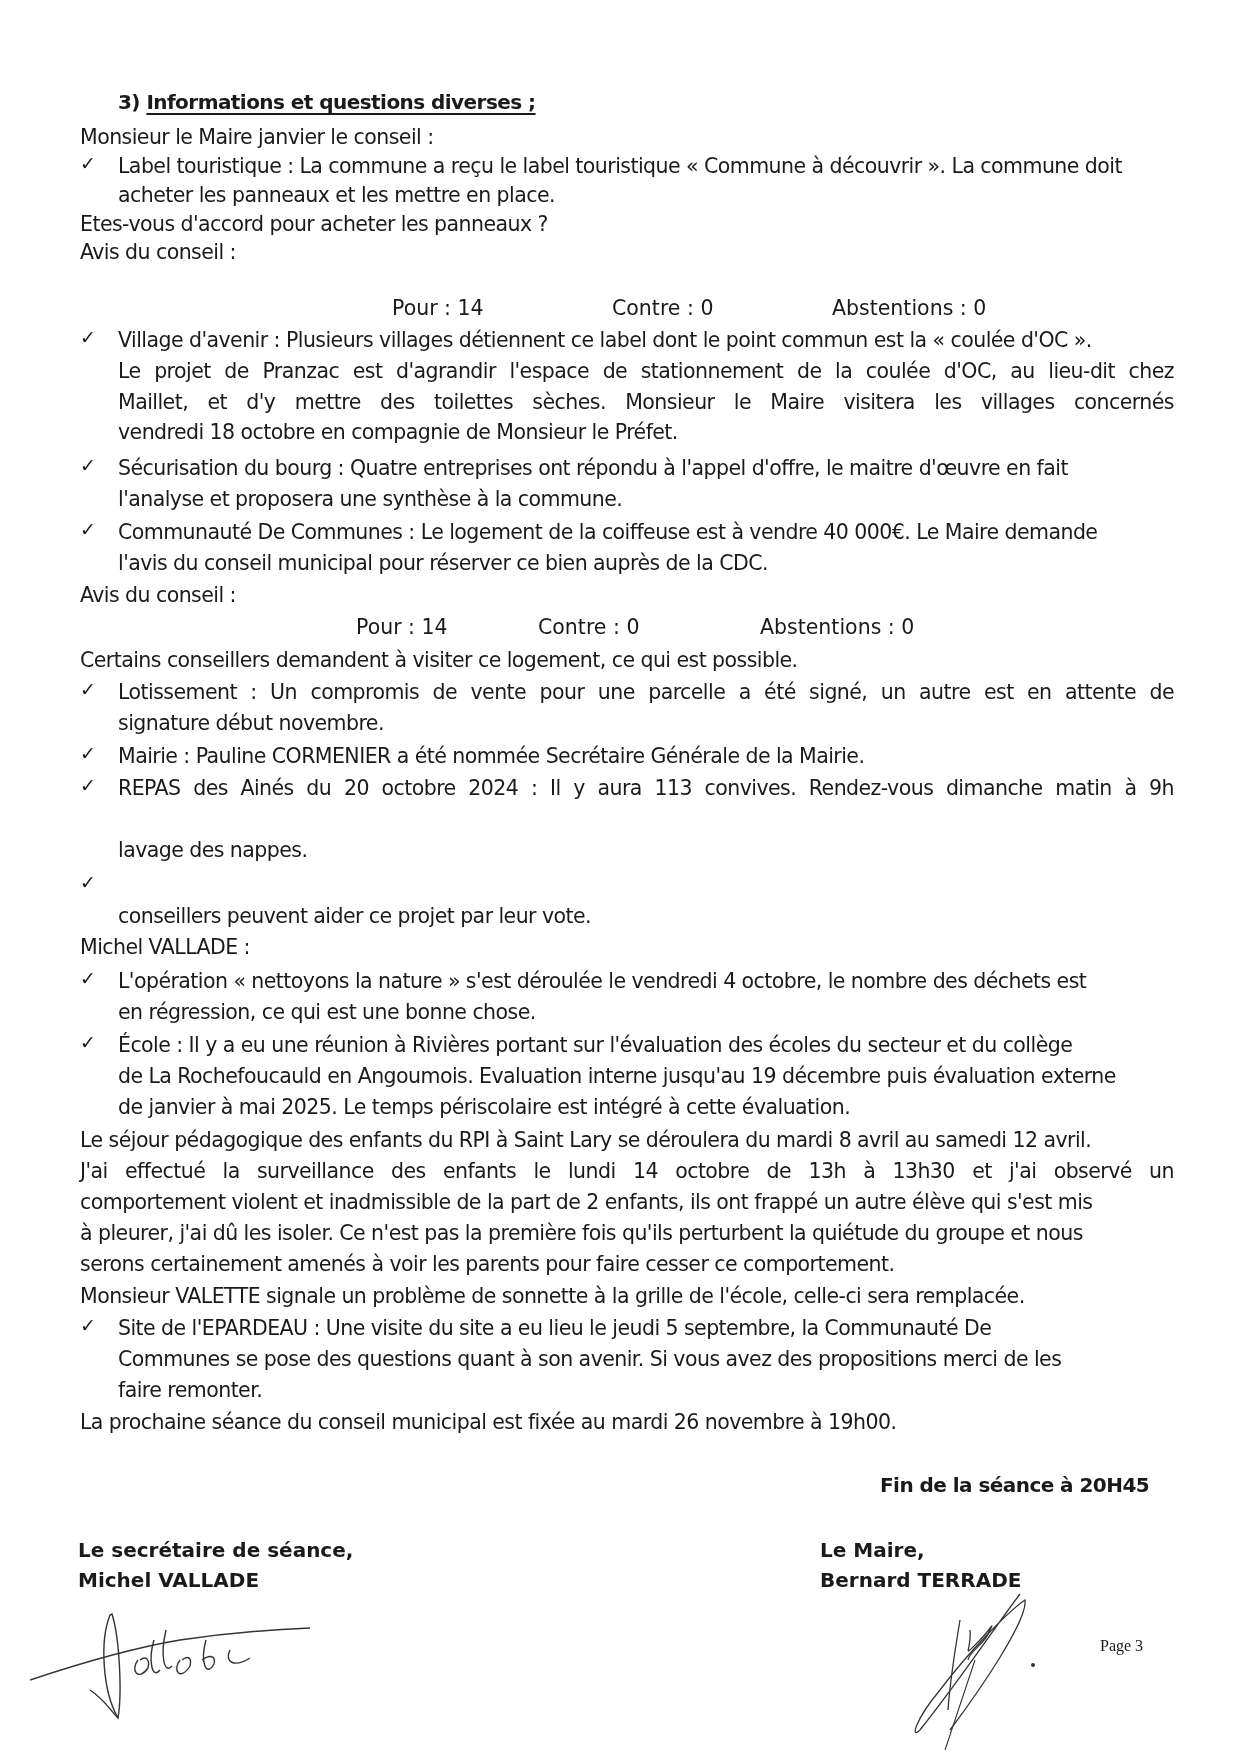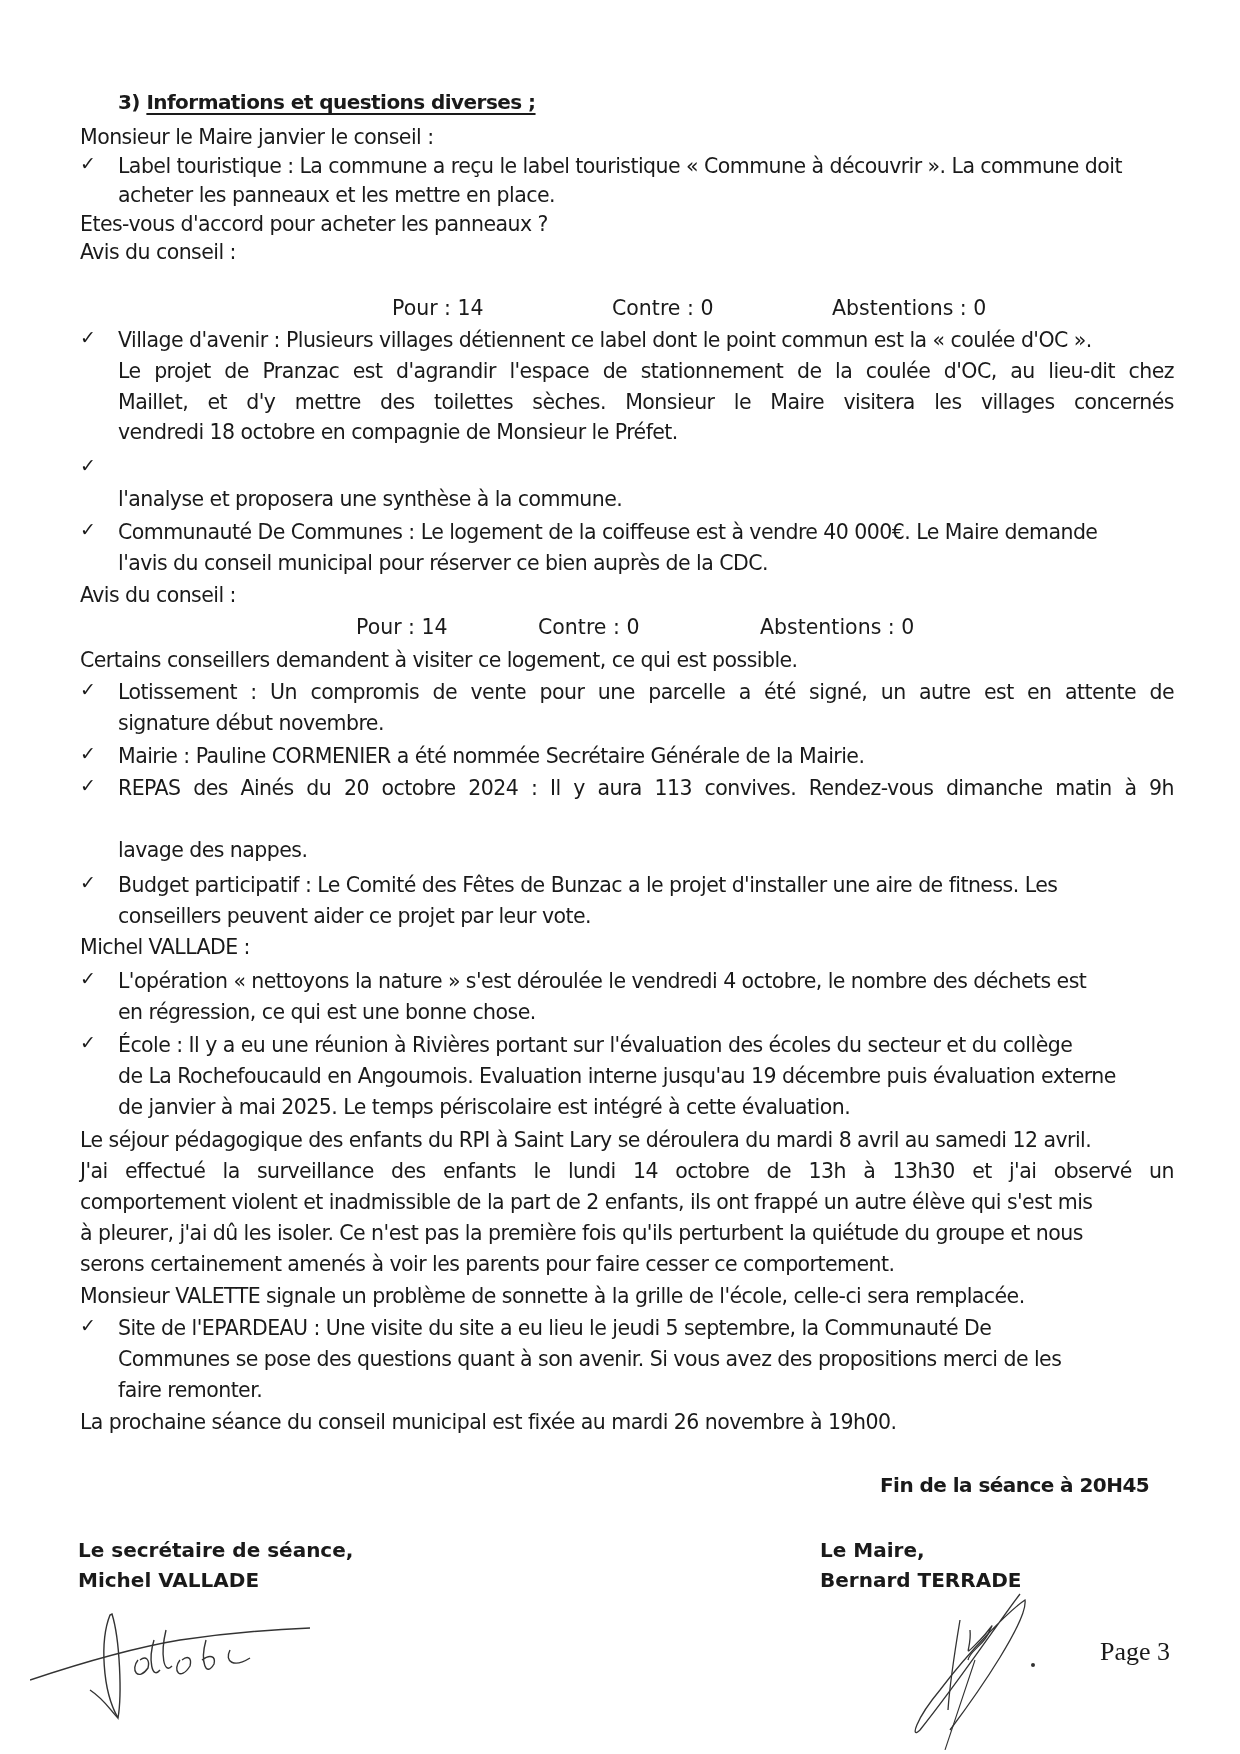--- a/index.html
+++ b/index.html
@@ -15,21 +15,21 @@
     .heading { left: 118px; top: 87px; font-size: 20px; font-weight: bold; }
     .heading .u { text-decoration: underline; text-underline-offset: 4px; }
     .check { position: absolute; font-size: 19px; left: 80px; }
     .b { left: 118px; }
     .m { left: 80px; }
     .just { width: 1094px; text-align: justify; text-align-last: justify; }
     .justb { width: 1056px; text-align: justify; text-align-last: justify; }
     .vote { position: absolute; font-size: 20.5px; white-space: nowrap; }
     .bold { font-weight: bold; text-align: right; }
     .sig-block { position: absolute; font-size: 20px; font-weight: bold; line-height: 30px; }
-    .pagenum { position: absolute; left: 1100px; top: 1637px; font-family: "Liberation Serif", serif; font-size: 26px; }
+    .pagenum { position: absolute; left: 1100px; top: 1637px; font-family: "Liberation Serif", serif; font-size: 16px; }
     svg.sig { position: absolute; }
   </style>
 </head>
 <body>
 
 <div class="page">
 
   <div class="line heading">
     <span>3)</span>
     <span class="u">Informations et questions diverses ;</span>
@@ -47,20 +47,21 @@
   <span class="vote" style="left:612px;top:296px">Contre : 0</span>
   <span class="vote" style="left:832px;top:296px">Abstentions :  0</span>
 
   <span class="check" style="top:326px">✓</span>
   <div class="line b" style="top:325px">Village d'avenir : Plusieurs villages détiennent ce label dont le point commun est la « coulée d'OC ».</div>
   <div class="line b justb" style="top:356px">Le projet de Pranzac est d'agrandir l'espace de stationnement de la coulée d'OC, au lieu-dit chez</div>
   <div class="line b justb" style="top:387px">Maillet, et d'y mettre des toilettes sèches. Monsieur le Maire visitera les villages concernés</div>
   <div class="line b" style="top:417px">vendredi 18 octobre en compagnie de Monsieur le Préfet.</div>
 
   <span class="check" style="top:454px">✓</span>
+  <div class="line b" style="top:453px">Sécurisation du bourg : Quatre entreprises ont répondu à l'appel d'offre, le maitre d'œuvre en fait</div>
   <div class="line b" style="top:484px">l'analyse et proposera une synthèse à la commune.</div>
 
   <span class="check" style="top:518px">✓</span>
   <div class="line b" style="top:517px">Communauté De Communes : Le logement de la coiffeuse est à vendre 40 000€. Le Maire demande</div>
   <div class="line b" style="top:548px">l'avis du conseil municipal pour réserver ce bien auprès de la CDC.</div>
 
   <div class="line m" style="top:580px">Avis du conseil :</div>
   <span class="vote" style="left:356px;top:615px">Pour :  14</span>
   <span class="vote" style="left:538px;top:615px">Contre : 0</span>
   <span class="vote" style="left:760px;top:615px">Abstentions :  0</span>
@@ -72,21 +73,20 @@
   <div class="line b" style="top:708px">signature début novembre.</div>
 
   <span class="check" style="top:742px">✓</span>
   <div class="line b" style="top:741px">Mairie : Pauline CORMENIER a été nommée Secrétaire Générale de la Mairie.</div>
 
   <span class="check" style="top:774px">✓</span>
   <div class="line b justb" style="top:773px">REPAS des Ainés du 20 octobre 2024 : Il y aura 113 convives. Rendez-vous dimanche matin à 9h</div>
   <div class="line b" style="top:835px">lavage des nappes.</div>
 
   <span class="check" style="top:871px">✓</span>
-  <div class="line b" style="top:870px">Budget participatif : Le Comité des Fêtes de Bunzac a le projet d'installer une aire de fitness. Les</div>
   <div class="line b" style="top:901px">conseillers peuvent aider ce projet par leur vote.</div>
 
   <div class="line m" style="top:932px">Michel VALLADE :</div>
 
   <span class="check" style="top:967px">✓</span>
   <div class="line b" style="top:966px">L'opération « nettoyons la nature » s'est déroulée le vendredi 4 octobre, le nombre des déchets est</div>
   <div class="line b" style="top:997px">en régression, ce qui est une bonne chose.</div>
 
   <span class="check" style="top:1031px">✓</span>
   <div class="line b" style="top:1030px">École : Il y a eu une réunion à Rivières portant sur l'évaluation des écoles du secteur et du collège</div>

